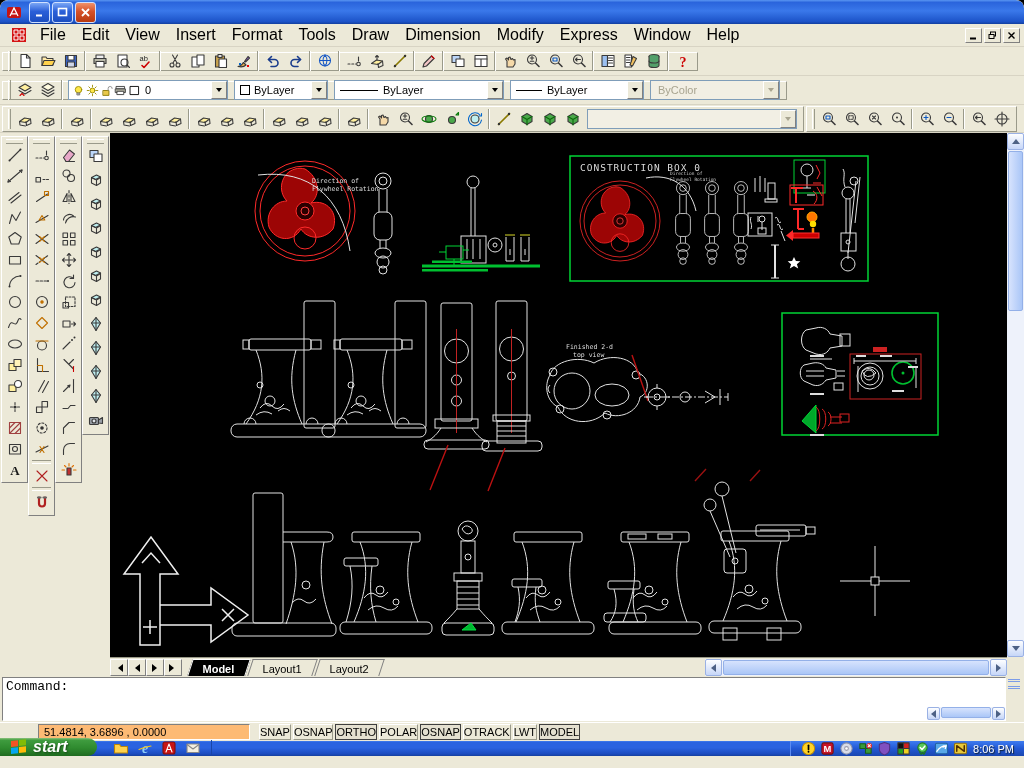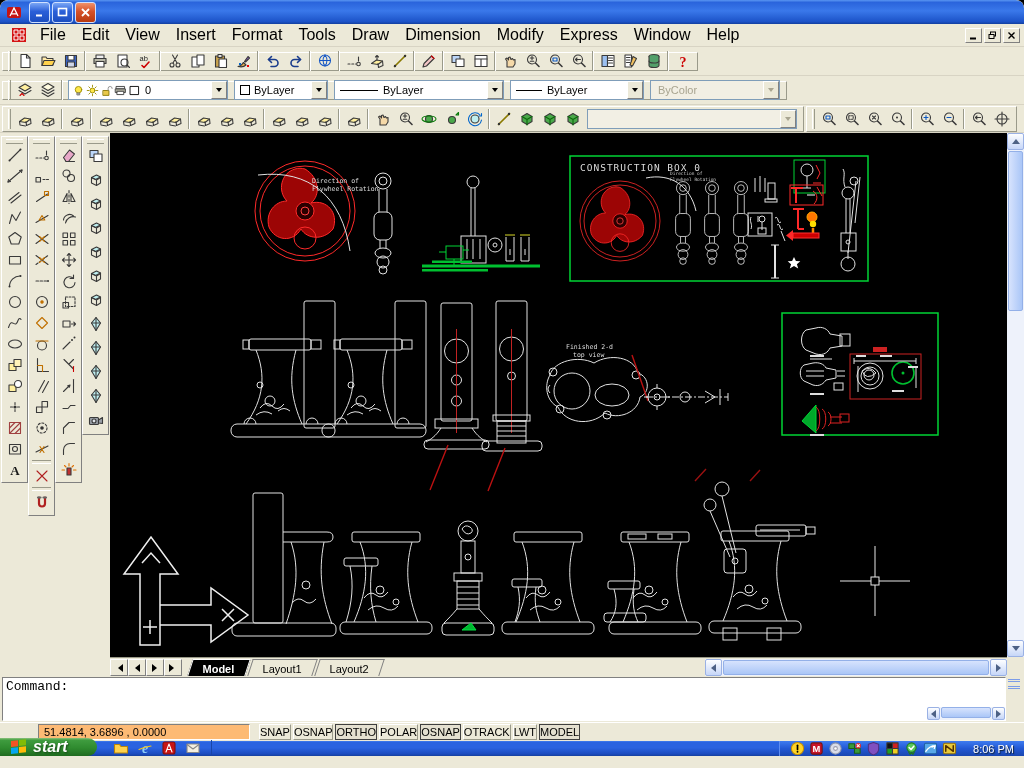--- a/index.html
+++ b/index.html
@@ -100,21 +100,21 @@
   .startbtn svg{margin-right:5px;}
   .qlaunch{display:flex;align-items:center;padding:0 6px;border-right:1px solid #1845a8;margin-left:6px;}
   .qlaunch .qicon{margin:0 4px;display:flex;}
   .taskbtn{margin:3px 0 3px 14px;width:188px;display:flex;align-items:center;padding:0 6px;border-radius:3px;
     background:linear-gradient(180deg,#6f9bee,#3a6ad8 60%,#3260cc);box-shadow:inset 1px 1px 2px #1c3f96;
     color:#fff;font-size:11px;white-space:nowrap;overflow:hidden;}
   .taskbtn .ic{margin-right:4px;display:flex;}
   .tray{margin-left:auto;display:flex;align-items:center;padding:0 10px 0 8px;
     background:linear-gradient(180deg,#3e7cf0 0%,#2258d4 50%,#1a47b0 100%);border-left:1px solid #5d8df2;}
   .tray .ticn{margin:0 2px;display:flex;}
-  .clock{color:#fff;font-size:11px;margin-left:14px;text-shadow:1px 1px 1px #123;}
+  .clock{color:#fff;font-size:11px;margin-left:3px;text-shadow:1px 1px 1px #123;}
 </style>
 </head>
 <body>
 
 <div id="screen">
 
   <div class="titlebar">
     <span class="ticon">
       <svg width="16" height="16">
           <rect x="1" y="3" width="14" height="11" rx="2" fill="#c41414"></rect>

